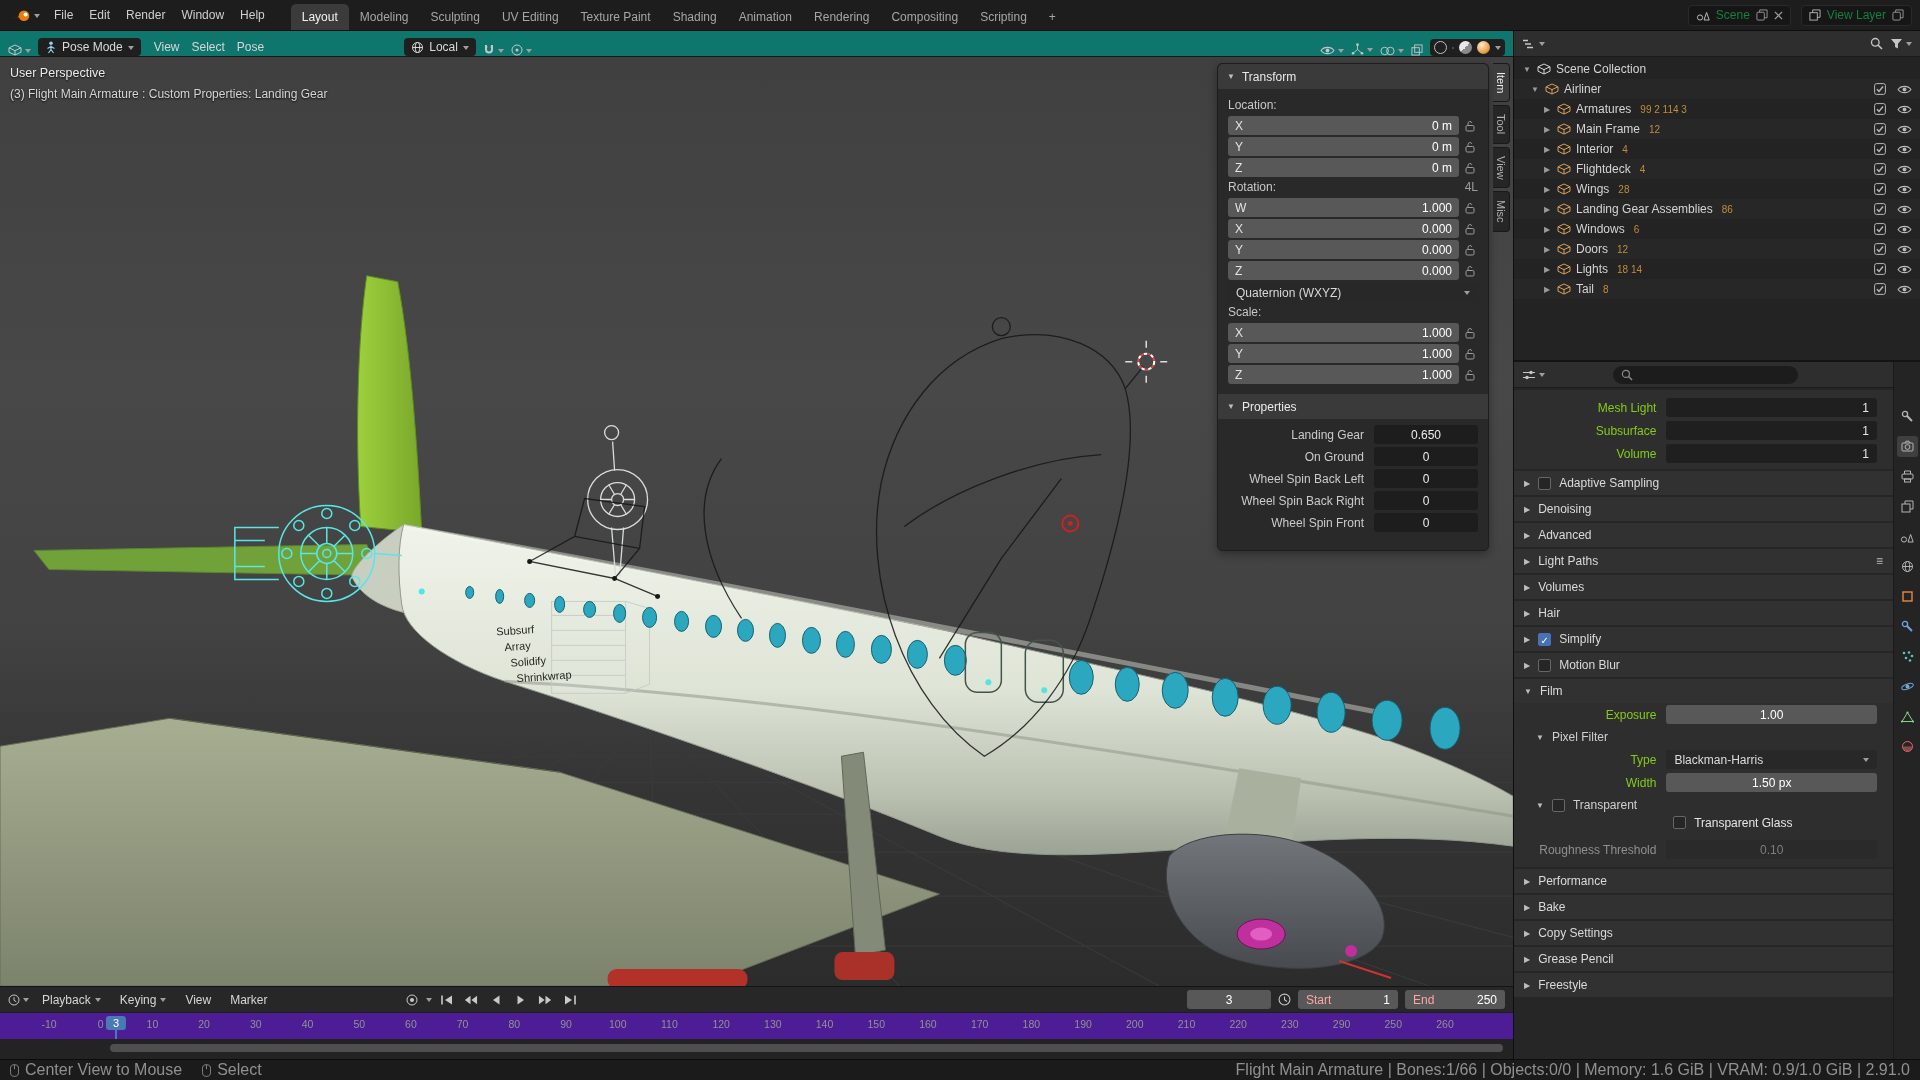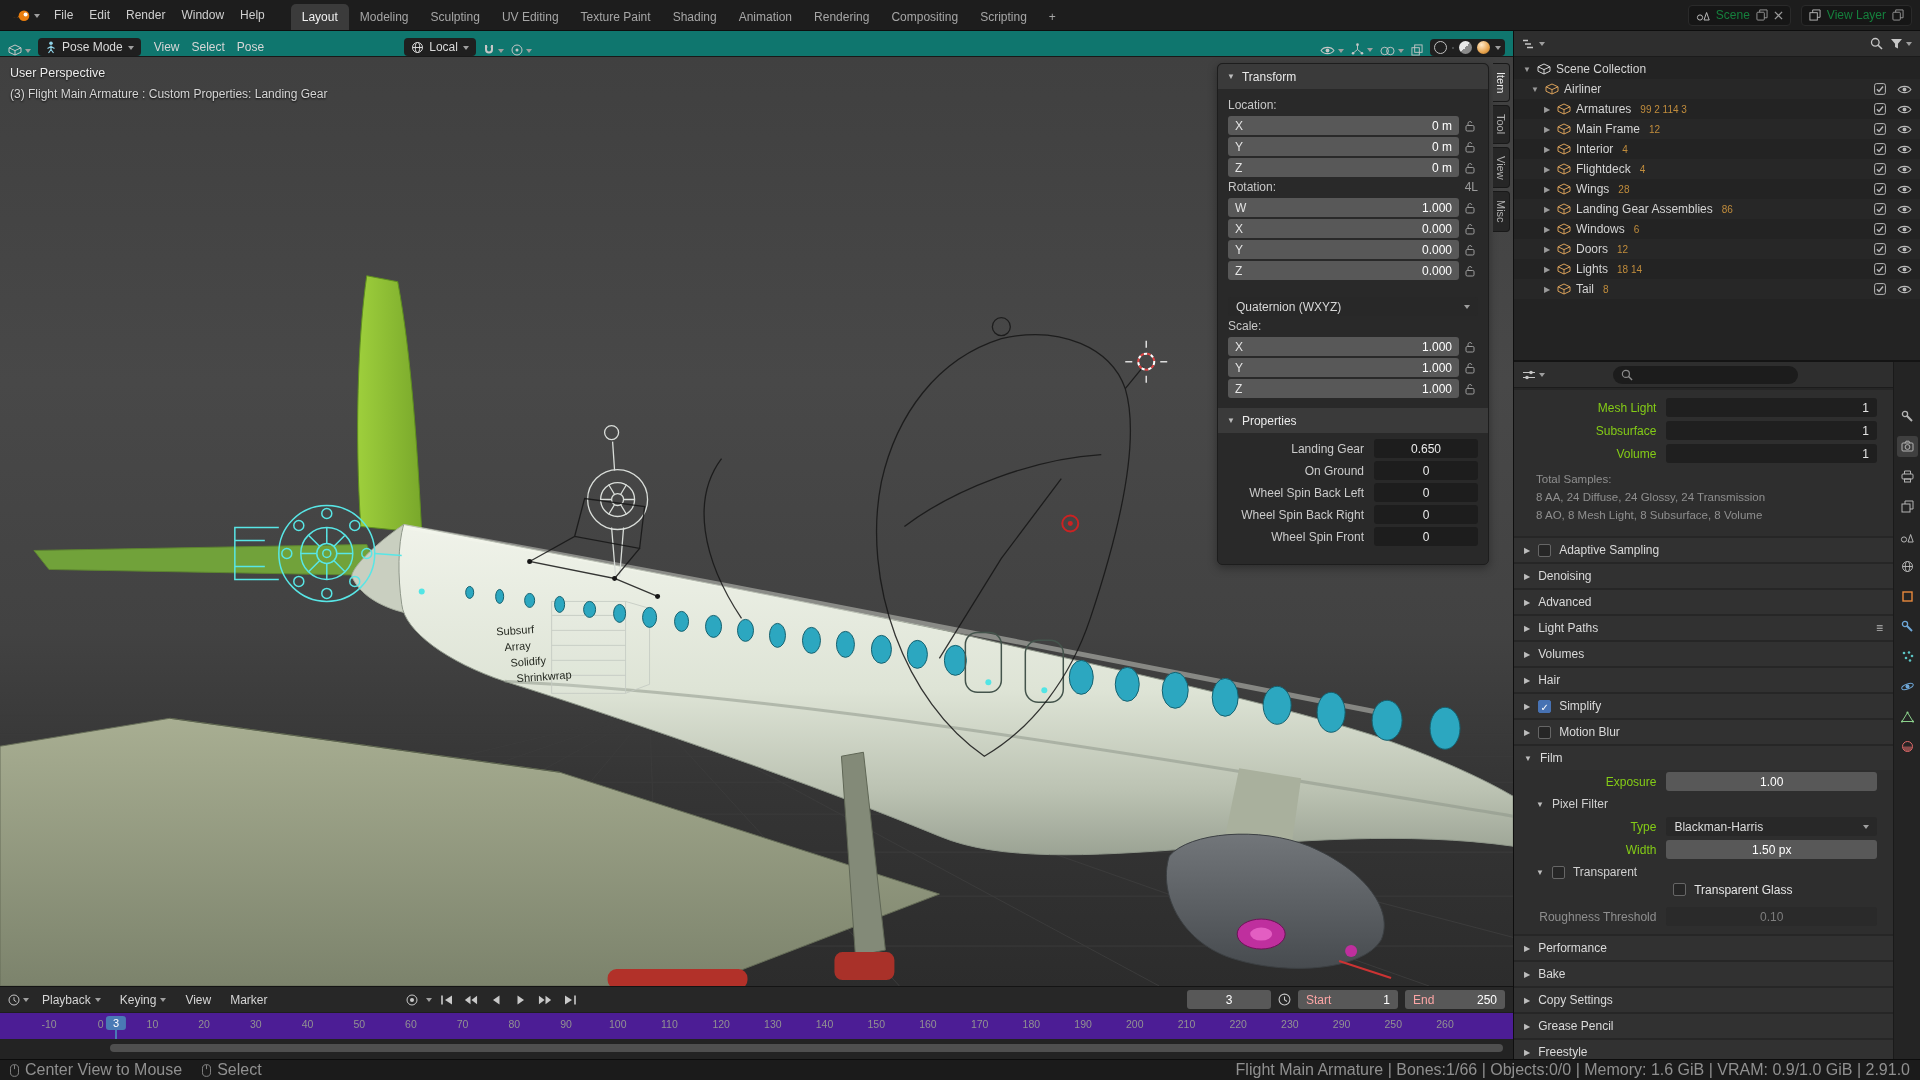--- a/index.html
+++ b/index.html
@@ -54,21 +54,21 @@
 .np-head.first{border-radius:5px 5px 0 0}
 .np-body{padding:6px 10px 8px}
 .np-label{color:#c8c8c8;margin:3px 0 4px}
 .np-label.rot{display:flex;justify-content:space-between}
 .badge4l{color:#9c9c9c}
 .np-row{display:flex;align-items:center;gap:6px;margin-bottom:2px}
 .np-field{flex:1;height:19px;background:#585858;border-radius:3px;display:flex;align-items:center;padding:0 7px;color:#fff}
 .np-field .axis{width:15px;color:#e4e4e4}
 .np-field .val{flex:1;text-align:right}
 .lockw{width:13px;display:flex;color:#9c9c9c}
-.np-dd{height:19px;background:#282828;border-radius:3px;display:flex;align-items:center;padding:0 8px;margin:17px 0 3px;color:#d8d8d8}
+.np-dd{height:19px;background:#282828;border-radius:3px;display:flex;align-items:center;padding:0 8px;margin:3px 0 3px;color:#d8d8d8}
 .cp-row{display:flex;align-items:center;margin-bottom:3px}
 .cp-label{flex:1;text-align:right;padding-right:10px;color:#cbcbcb}
 .cp-field{width:104px;height:19px;background:#1d1d1d;border-radius:3px;display:flex;align-items:center;justify-content:center;color:#ececec}
 .npanel-tabs{position:absolute;top:6px;right:3px;display:flex;flex-direction:column;gap:3px}
 .np-tab{writing-mode:vertical-rl;background:#262626;color:#b0b0b0;border:1px solid #191919;border-left:none;border-radius:0 4px 4px 0;padding:8px 2px;font-size:11px}
 .np-tab.active{background:#3d3d3d;color:#ececec}
 
 
 .timeline{flex:0 0 73px;display:flex;flex-direction:column;border-top:1px solid #141414}
 .tl-header{flex:0 0 25px;background:#272727;display:flex;align-items:center;gap:7px;padding:0 8px}
@@ -1179,25 +1179,20 @@
                 <div class="pr-row">
                   <span class="pr-lab">Subsurface</span>
                   <div class="pr-fld">1</div>
                 </div>
 
                 <div class="pr-row">
                   <span class="pr-lab">Volume</span>
                   <div class="pr-fld">1</div>
                 </div>
 
-              <div class="pr-samples">
-                <div>Total Samples:</div>
-                <div>8 AA, 24 Diffuse, 24 Glossy, 24 Transmission</div>
-                <div>8 AO, 8 Mesh Light, 8 Subsurface, 8 Volume</div>
-              </div>
             </div>
 
               <div class="pr-section">
                 <span class="tri">▶</span>
                 <span class="pcheck"></span>
                 <span>Adaptive Sampling</span>
 
               </div>
 
               <div class="pr-section">

